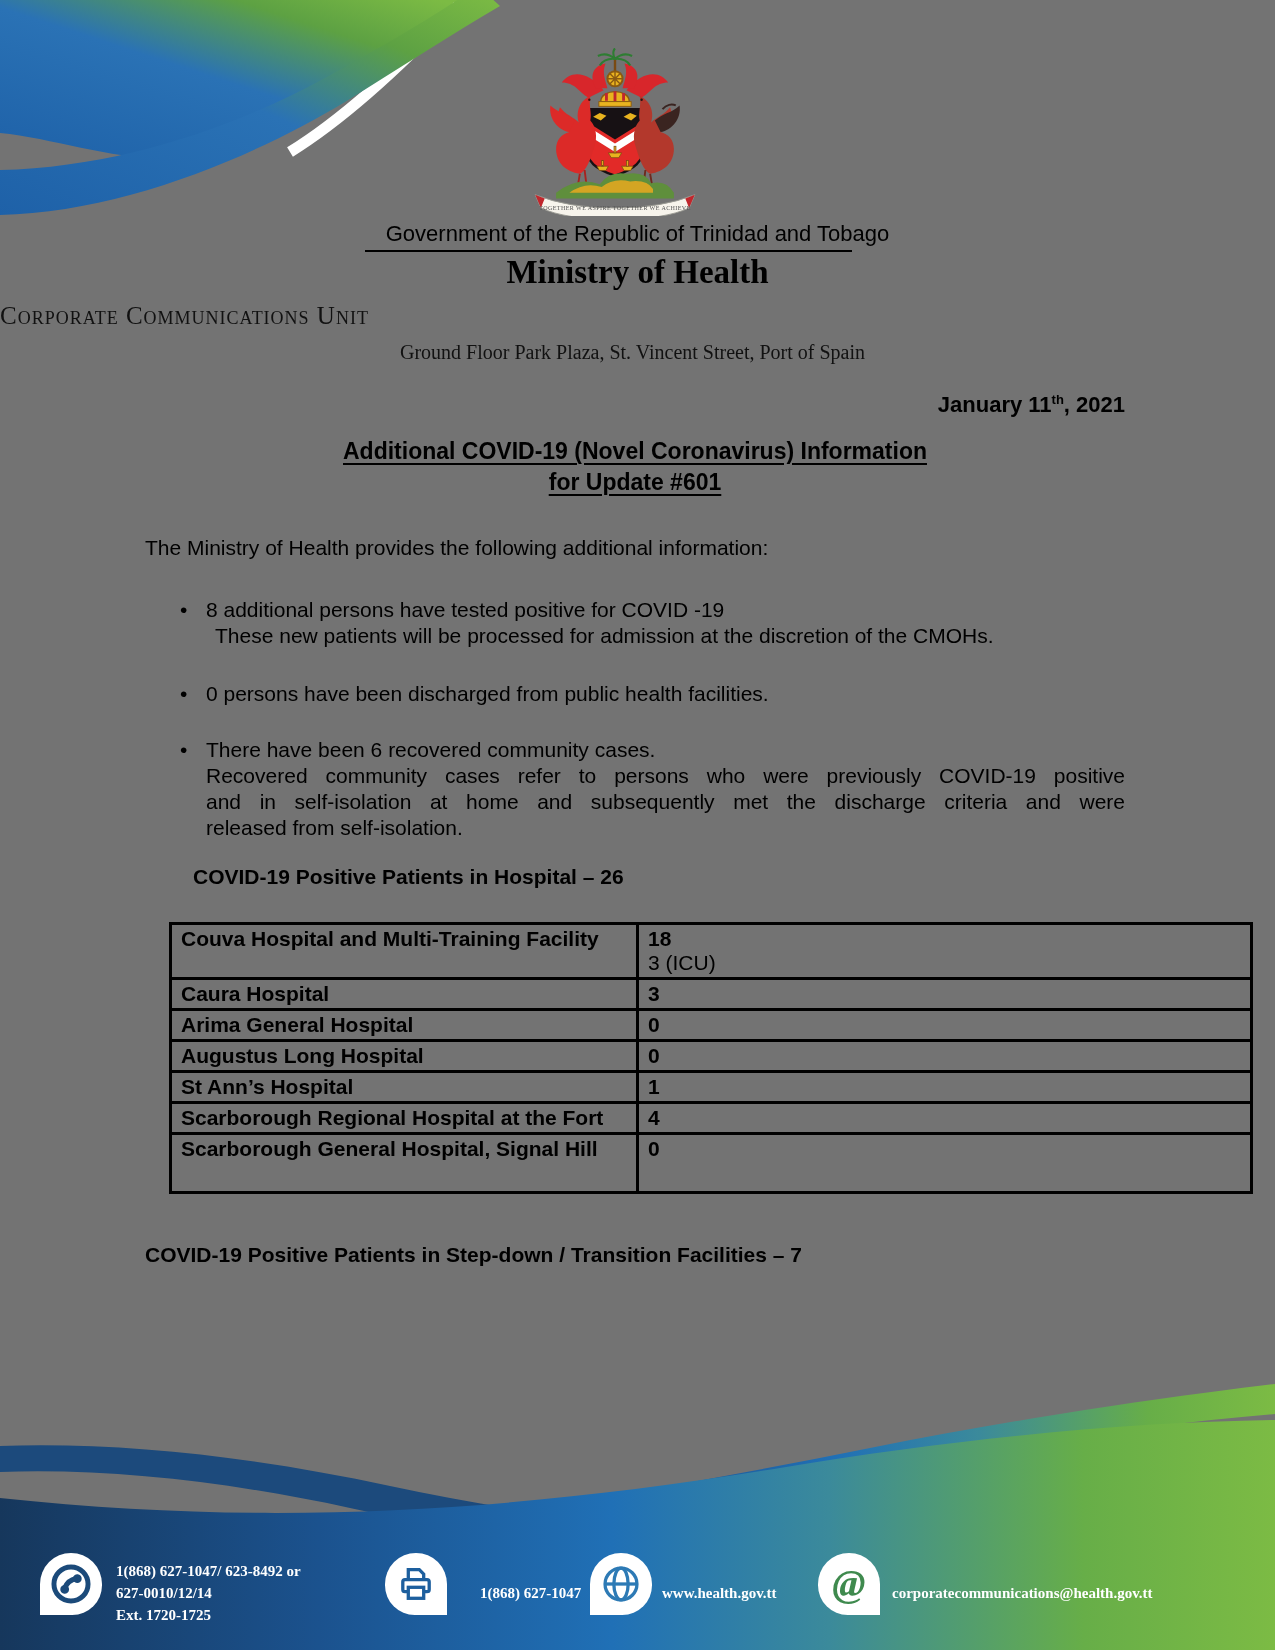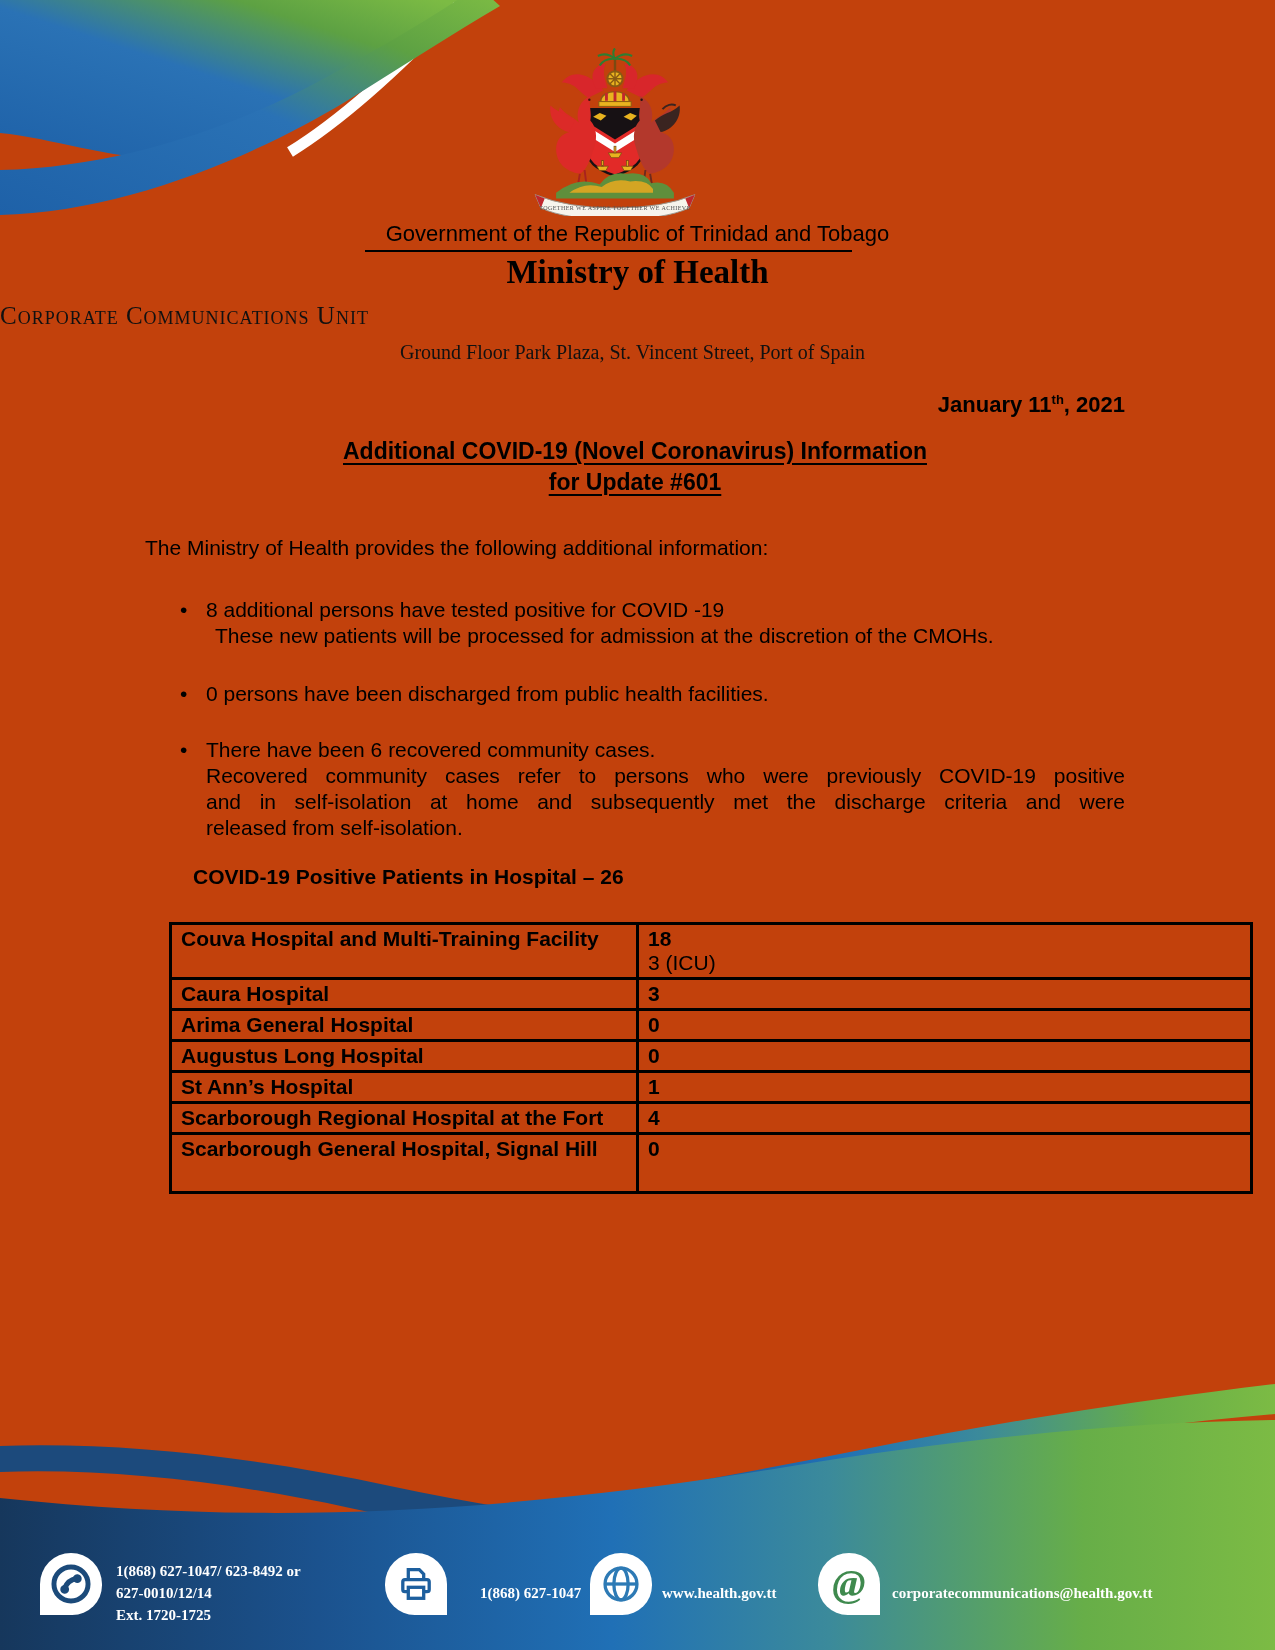--- a/index.html
+++ b/index.html
@@ -1,16 +1,16 @@
 <!DOCTYPE html>
 <html><head>
 <meta charset="utf-8">
 <style>
   html,body{margin:0;padding:0;background:#888;}
-  .page{position:relative;width:1275px;height:1650px;margin:0 auto;background:#c2410c;
+  .page{position:relative;width:1275px;height:1650px;margin:0 auto;background:#737373;
         font-family:"Liberation Sans",sans-serif;color:#000;overflow:hidden;}
   .abs{position:absolute;}
   
   .gov-line{top:221px;left:0;width:1275px;text-align:center;font-size:22px;}
   .head-rule{top:250px;left:365px;width:487px;border-top:2px solid #000;height:0;}
   .moh{top:254px;left:0;width:1275px;text-align:center;
        font-family:"Liberation Serif",serif;font-weight:bold;font-size:33px;}
   .ccu{top:302px;left:0;width:1275px;text-align:left;
        font-family:"Liberation Serif",serif;font-variant:small-caps;font-size:25px;letter-spacing:1px;color:#111;}
   .addr{top:341px;left:0;width:1265px;text-align:center;
@@ -211,20 +211,21 @@
         <td>Scarborough Regional Hospital at the Fort</td>
         <td>4</td>
       </tr>
       <tr class="tall">
         <td>Scarborough General Hospital, Signal Hill</td>
         <td>0</td>
       </tr>
     </tbody>
   </table>
 
+  <div class="abs sec-head h2">COVID-19 Positive Patients in Step-down / Transition Facilities – 7</div>
 
 
   <svg class="abs footer-svg" width="1275" height="290" viewBox="0 0 1275 290">
     <defs>
       <linearGradient id="gFoot" x1="0" y1="0" x2="1" y2="0">
         <stop offset="0" stop-color="#16375c"></stop>
         <stop offset="0.25" stop-color="#1b528e"></stop>
         <stop offset="0.48" stop-color="#2070b6"></stop>
         <stop offset="0.65" stop-color="#3b8a9b"></stop>
         <stop offset="0.85" stop-color="#67ae48"></stop>

